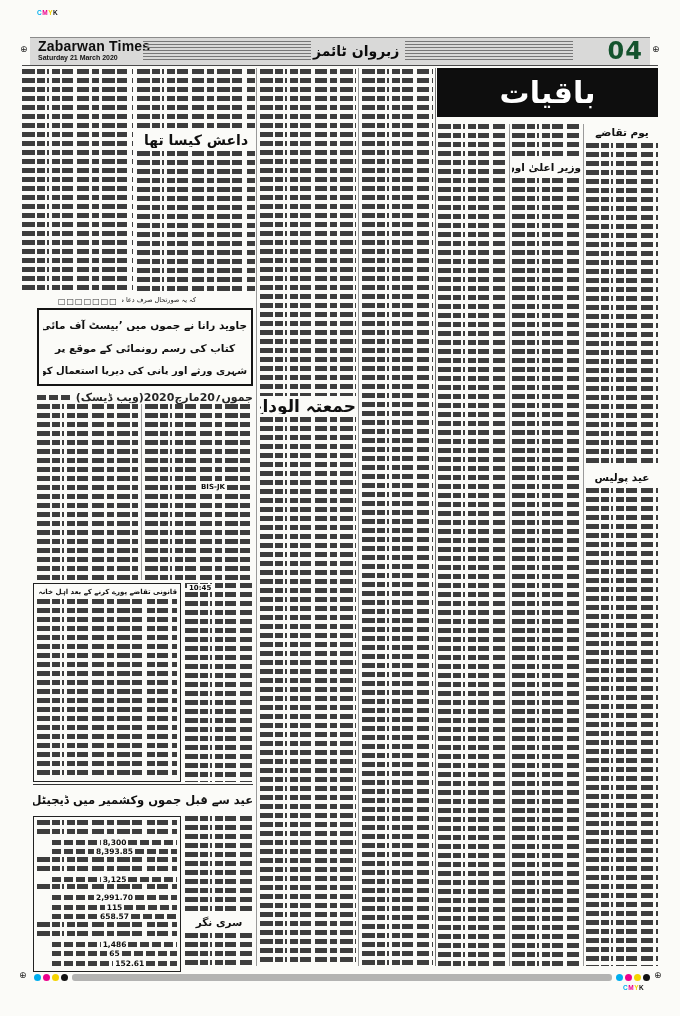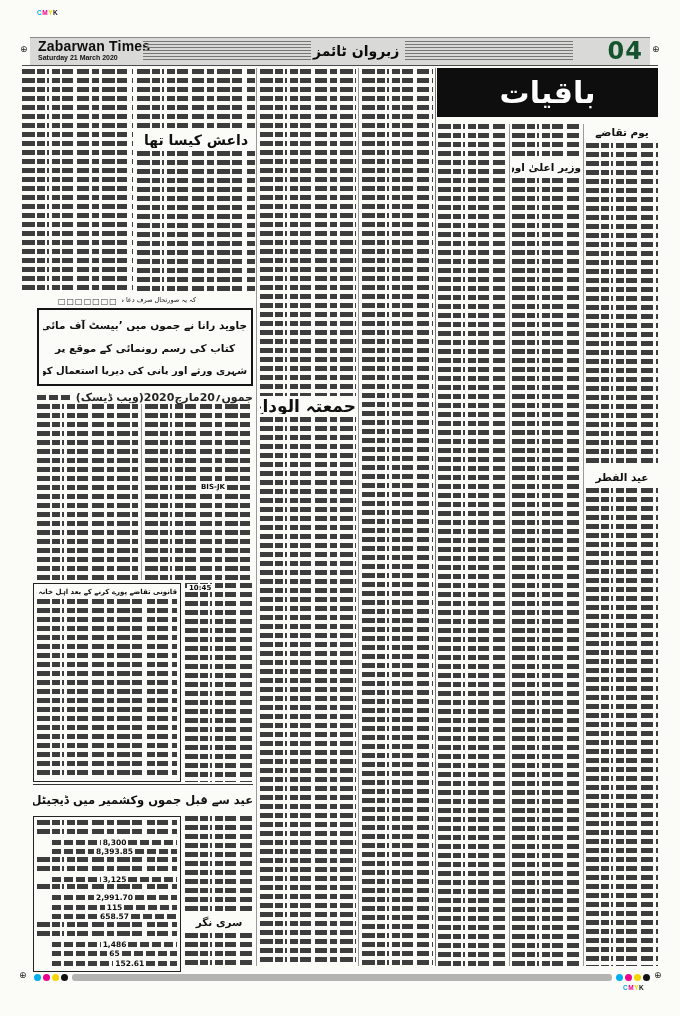--- a/index.html
+++ b/index.html
@@ -178,21 +178,21 @@
 <div class="abs sim" style="left:438px;top:124px;width:69px;height:842px;"></div>
 <div class="abs vrule" style="left:509px;top:124px;height:842px;"></div>
 
 <div class="abs sim" style="left:512px;top:124px;width:69px;height:33px;"></div>
 <div class="abs uh" style="left:512px;top:159px;width:69px;font-size:10.5px;line-height:16px;">وزیر اعلیٰ اور</div>
 <div class="abs sim" style="left:512px;top:178px;width:69px;height:788px;"></div>
 <div class="abs vrule" style="left:583px;top:124px;height:842px;"></div>
 
 <div class="abs uh" style="left:586px;top:124px;width:72px;font-size:10.5px;line-height:16px;">یوم تقاضے</div>
 <div class="abs sim" style="left:586px;top:143px;width:72px;height:324px;"></div>
-<div class="abs uh" style="left:586px;top:469px;width:72px;font-size:10.5px;line-height:16px;">عید الفطر</div>
+<div class="abs uh" style="left:586px;top:469px;width:72px;font-size:10.5px;line-height:16px;">عید پولیس</div>
 <div class="abs sim" style="left:586px;top:488px;width:72px;height:478px;"></div>
 
 <div class="abs reg" style="left:19px;top:971px;">⊕</div>
 <div class="abs dot" style="left:34px;top:974px;background:#00aeef;"></div>
 <div class="abs dot" style="left:43px;top:974px;background:#ec008c;"></div>
 <div class="abs dot" style="left:52px;top:974px;background:#f5d400;"></div>
 <div class="abs dot" style="left:61px;top:974px;background:#111;"></div>
 <div class="abs graybar" style="left:72px;top:974px;width:540px;height:7px;"></div>
 <div class="abs dot" style="left:616px;top:974px;background:#00aeef;"></div>
 <div class="abs dot" style="left:625px;top:974px;background:#ec008c;"></div>

